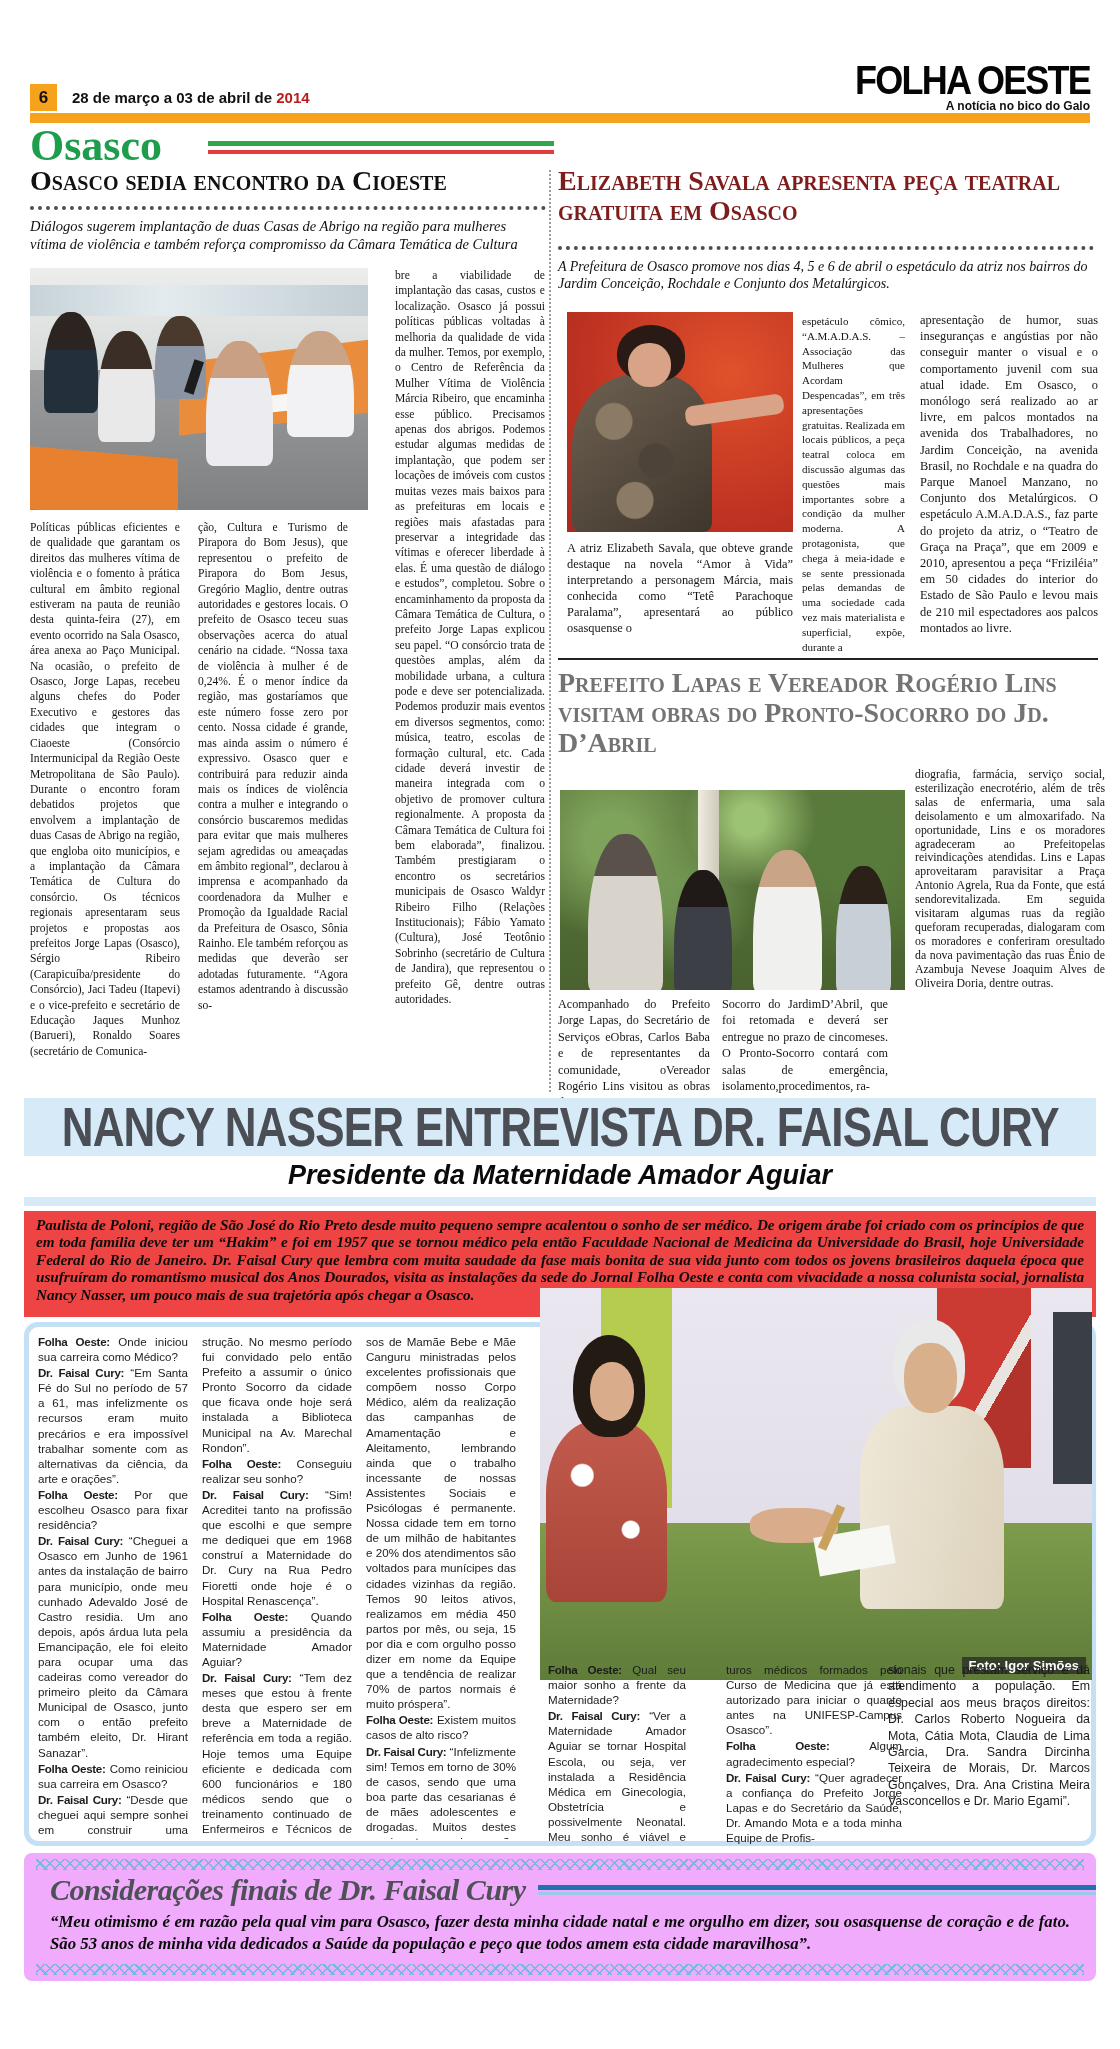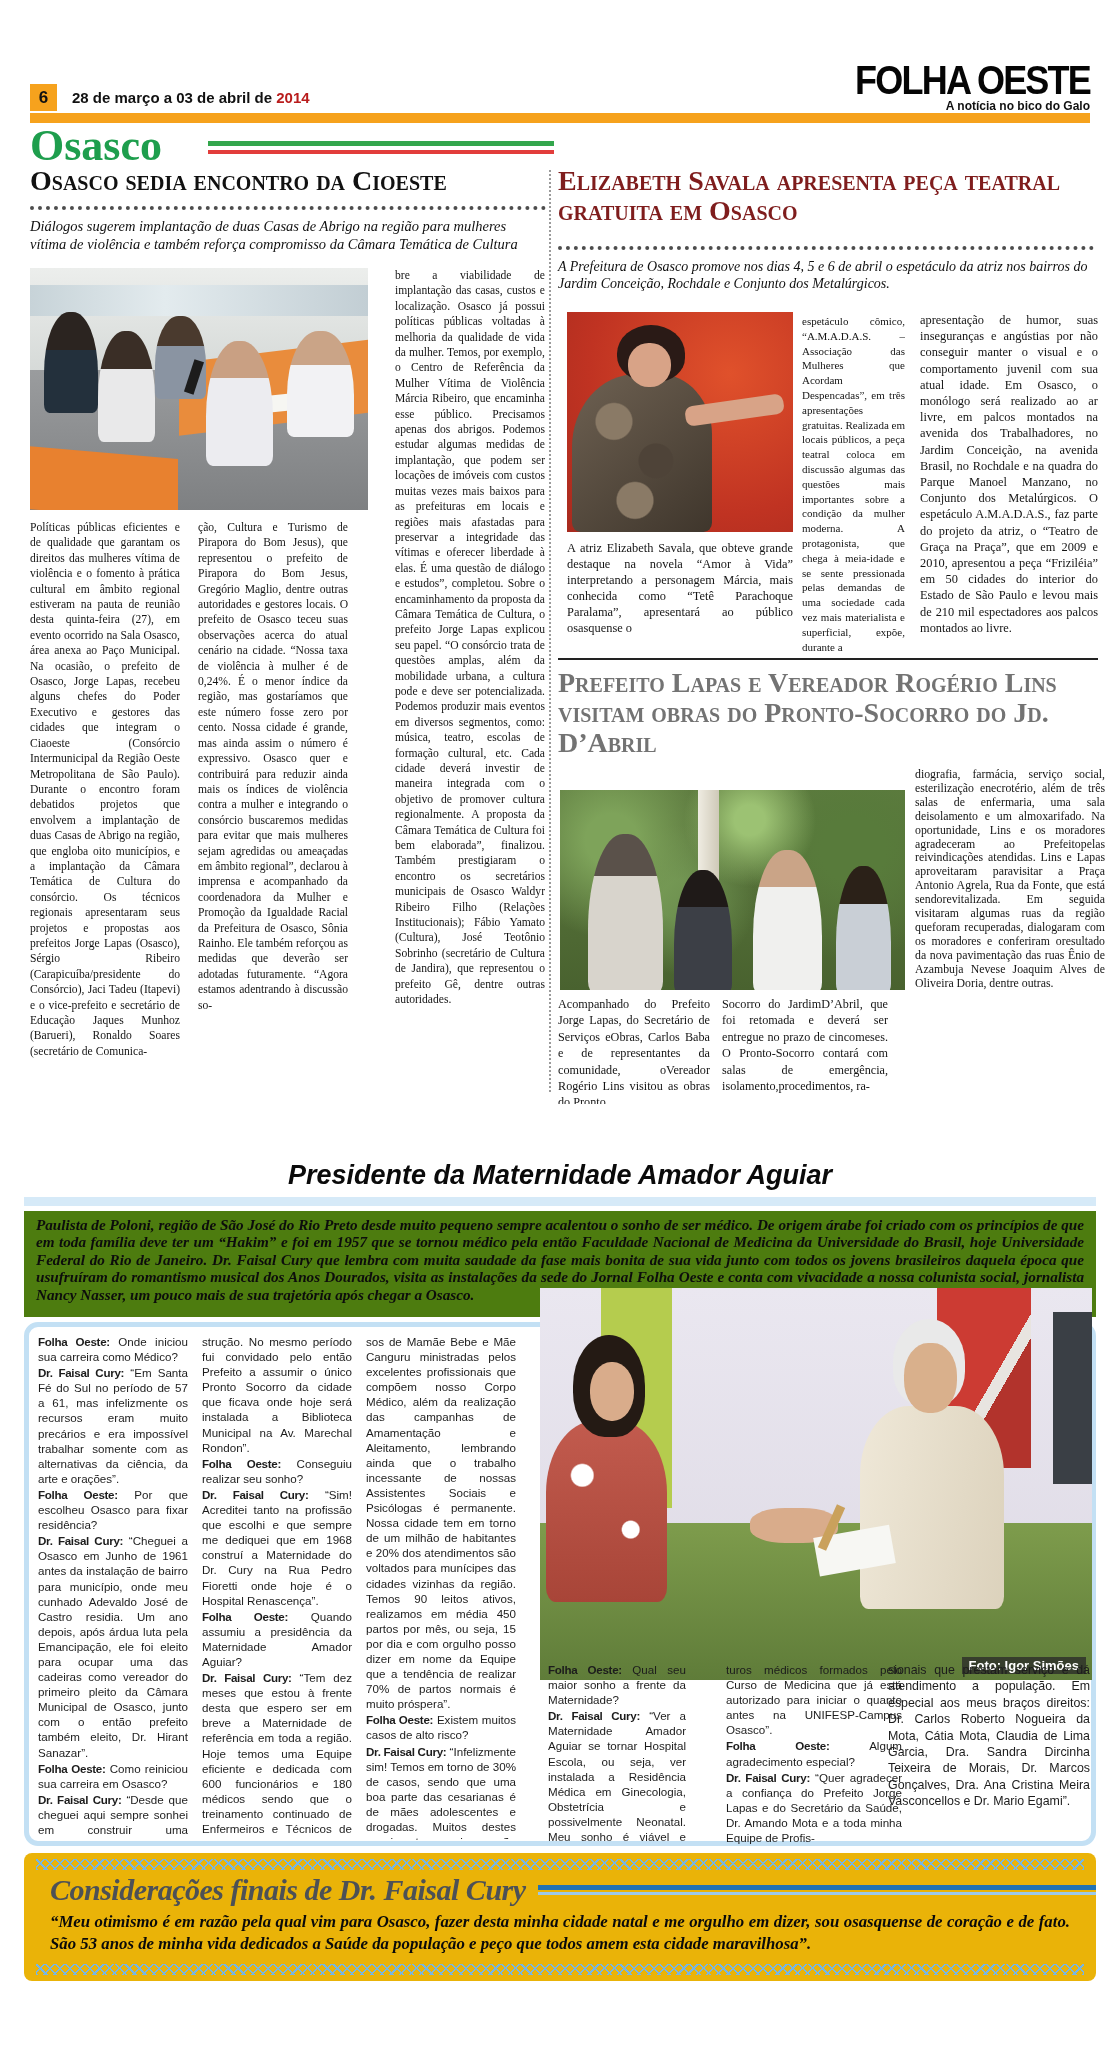--- a/index.html
+++ b/index.html
@@ -49,38 +49,38 @@
   .a3-right{left:915px;top:768px;width:190px;height:332px;font-size:11.8px;line-height:13.9px;}
   .a3-cap1{left:558px;top:996px;width:152px;height:108px;font-size:12.2px;line-height:16.4px;text-align:justify;overflow:hidden;}
   .a3-cap2{left:722px;top:996px;width:166px;height:108px;font-size:12.2px;line-height:16.4px;text-align:justify;overflow:hidden;}
   
   .iv-band{left:24px;top:1098px;width:1072px;height:58px;background:#D6EAF8;display:flex;align-items:center;justify-content:center;}
   .iv-head{font-family:"Liberation Sans",sans-serif;font-weight:bold;font-size:55px;letter-spacing:-1px;
            color:#4B4F55;white-space:nowrap;transform:scaleX(.8);line-height:1;}
   .iv-sub{left:24px;top:1160px;width:1072px;text-align:center;font-family:"Liberation Sans",sans-serif;
           font-weight:bold;font-style:italic;font-size:27px;color:#0a0a0a;}
   .iv-strip{left:24px;top:1197px;width:1072px;height:9px;background:#D6EAF8;}
-  .iv-intro{left:24px;top:1211px;width:1072px;height:106px;background:#4d7c0f;box-sizing:border-box;
+  .iv-intro{left:24px;top:1211px;width:1072px;height:106px;background:#ef4444;box-sizing:border-box;
             padding:5px 12px;font-style:italic;font-weight:bold;font-size:15.2px;line-height:17.4px;text-align:justify;color:#0c0c0c;}
   
   .qa-frame{left:24px;top:1322px;width:1072px;height:524px;box-sizing:border-box;border:5px solid #C3E0F4;border-radius:14px;background:#fff;}
   .qacol{font-family:"Liberation Sans",sans-serif;font-size:11.6px;line-height:15.1px;text-align:justify;overflow:hidden;color:#1c1c1c;}
   .qa{margin:0 0 1px 0;}
   .qa-label{font-family:"Liberation Sans",sans-serif;font-weight:bold;letter-spacing:-.3px;}
   .iv-col1{left:38px;top:1334px;width:150px;height:506px;}
   .iv-col2{left:202px;top:1334px;width:150px;height:506px;}
   .iv-col3{left:366px;top:1334px;width:150px;height:506px;}
   .iv-photo{left:540px;top:1288px;width:552px;height:392px;overflow:hidden;}
   .iv-col4{left:548px;top:1662px;width:138px;height:182px;}
   .iv-col5{left:696px;top:1662px;width:176px;height:182px;margin-left:30px;}
   .iv-col6{left:888px;top:1662px;width:202px;height:182px;font-size:12.4px;line-height:16.4px;}
   .credit{position:absolute;right:6px;bottom:6px;background:rgba(40,40,40,.75);color:#fff;
           font-family:"Liberation Sans",sans-serif;font-weight:bold;font-size:13px;padding:1px 7px;}
   
-  .final-box{left:24px;top:1853px;width:1072px;height:128px;background:#eab308;border-radius:8px;box-sizing:border-box;}
+  .final-box{left:24px;top:1853px;width:1072px;height:128px;background:#f0abfc;border-radius:8px;box-sizing:border-box;}
   .diamond-row{position:absolute;left:12px;right:12px;height:11px;
       background:repeating-linear-gradient(45deg,#79B6E0 0 1.5px,transparent 1.5px 7px),
                  repeating-linear-gradient(-45deg,#79B6E0 0 1.5px,transparent 1.5px 7px);}
   .dr-top{top:6px;} .dr-bottom{bottom:6px;}
   .final-headrow{position:absolute;left:26px;right:0;top:20px;display:flex;align-items:center;gap:12px;}
   .final-heading{font-style:italic;font-weight:bold;font-size:30px;color:#4D5156;white-space:nowrap;letter-spacing:-.5px;}
   .final-rule{flex:1;height:10px;border-top:5px solid #2272B2;border-bottom:3px solid #9CC9EA;box-sizing:border-box;}
   .final-quote{position:absolute;left:26px;right:26px;top:58px;font-style:italic;font-weight:bold;
                font-size:16.8px;line-height:22px;color:#0a0a0a;text-align:justify;}
   
@@ -200,20 +200,23 @@
     <span class="ph l-pillar"></span>
     <span class="ph person l-p1"></span>
     <span class="ph person l-p2"></span>
     <span class="ph person l-p3"></span>
     <span class="ph person l-p4"></span>
   </div>
   <div class="abs col a3-right">diografia, farmácia, serviço social, esterilização enecrotério, além de três salas de enfermaria, uma sala deisolamento e um almoxarifado. Na oportunidade, Lins e os moradores agradeceram ao Prefeitopelas reivindicações atendidas. Lins e Lapas aproveitaram paravisitar a Praça Antonio Agrela, Rua da Fonte, que está sendorevitalizada. Em seguida visitaram algumas ruas da região queforam recuperadas, dialogaram com os moradores e conferiram oresultado da nova pavimentação das ruas Ênio de Azambuja Nevese Joaquim Alves de Oliveira Doria, dentre outras.</div>
   <div class="abs a3-cap1">Acompanhado do Prefeito Jorge Lapas, do Secretário de Serviços eObras, Carlos Baba e de representantes da comunidade, oVereador Rogério Lins visitou as obras do Pronto</div>
   <div class="abs a3-cap2">Socorro do JardimD’Abril, que foi retomada e deverá ser entregue no prazo de cincomeses. O Pronto-Socorro contará com salas de emergência, isolamento,procedimentos, ra-</div>
 
+  <div class="abs iv-band">
+    <span class="iv-head">NANCY NASSER ENTREVISTA DR. FAISAL CURY</span>
+  </div>
   <div class="abs iv-sub">Presidente da Maternidade Amador Aguiar</div>
   <div class="abs iv-strip"></div>
   <div class="abs iv-intro">Paulista de Poloni, região de São José do Rio Preto desde muito pequeno sempre acalentou o sonho de ser médico. De origem árabe foi criado com os princípios de que em toda família deve ter um “Hakim” e foi em 1957 que se tornou médico pela então Faculdade Nacional de Medicina da Universidade do Brasil, hoje Universidade Federal do Rio de Janeiro. Dr. Faisal Cury que lembra com muita saudade da fase mais bonita de sua vida junto com todos os jovens brasileiros daquela época que usufruíram do romantismo musical dos Anos Dourados, visita as instalações da sede do Jornal Folha Oeste e conta com vivacidade a nossa colunista social, jornalista Nancy Nasser, um pouco mais de sua trajetória após chegar a Osasco.</div>
 
   <div class="abs qa-frame"></div>
   <div class="abs qacol iv-col1">
       <p class="qa"><b class="qa-label">Folha Oeste:</b> <span>Onde iniciou sua carreira como Médico?</span></p>
       <p class="qa"><b class="qa-label">Dr. Faisal Cury:</b> <span>“Em Santa Fé do Sul no período de 57 a 61, mas infelizmente os recursos eram muito precários e era impossível trabalhar somente com as alternativas da ciência, da arte e orações”.</span></p>
       <p class="qa"><b class="qa-label">Folha Oeste:</b> <span>Por que escolheu Osasco para fixar residência?</span></p>
       <p class="qa"><b class="qa-label">Dr. Faisal Cury:</b> <span>“Cheguei a Osasco em Junho de 1961 antes da instalação de bairro para município, onde meu cunhado Adevaldo José de Castro residia. Um ano depois, após árdua luta pela Emancipação, ele foi eleito para ocupar uma das cadeiras como vereador do primeiro pleito da Câmara Municipal de Osasco, junto com o então prefeito também eleito, Dr. Hirant Sanazar”.</span></p>

